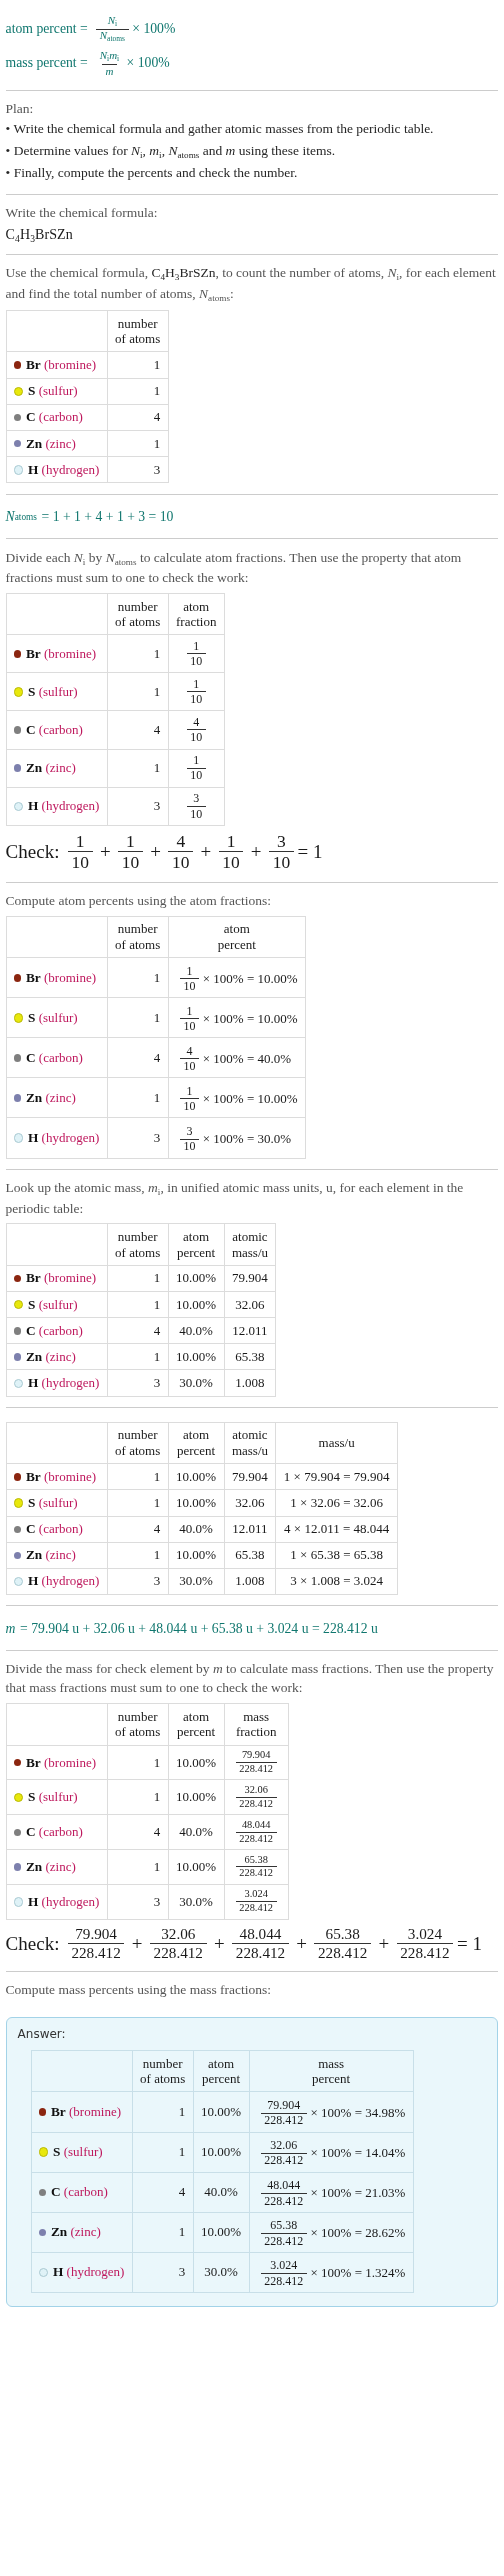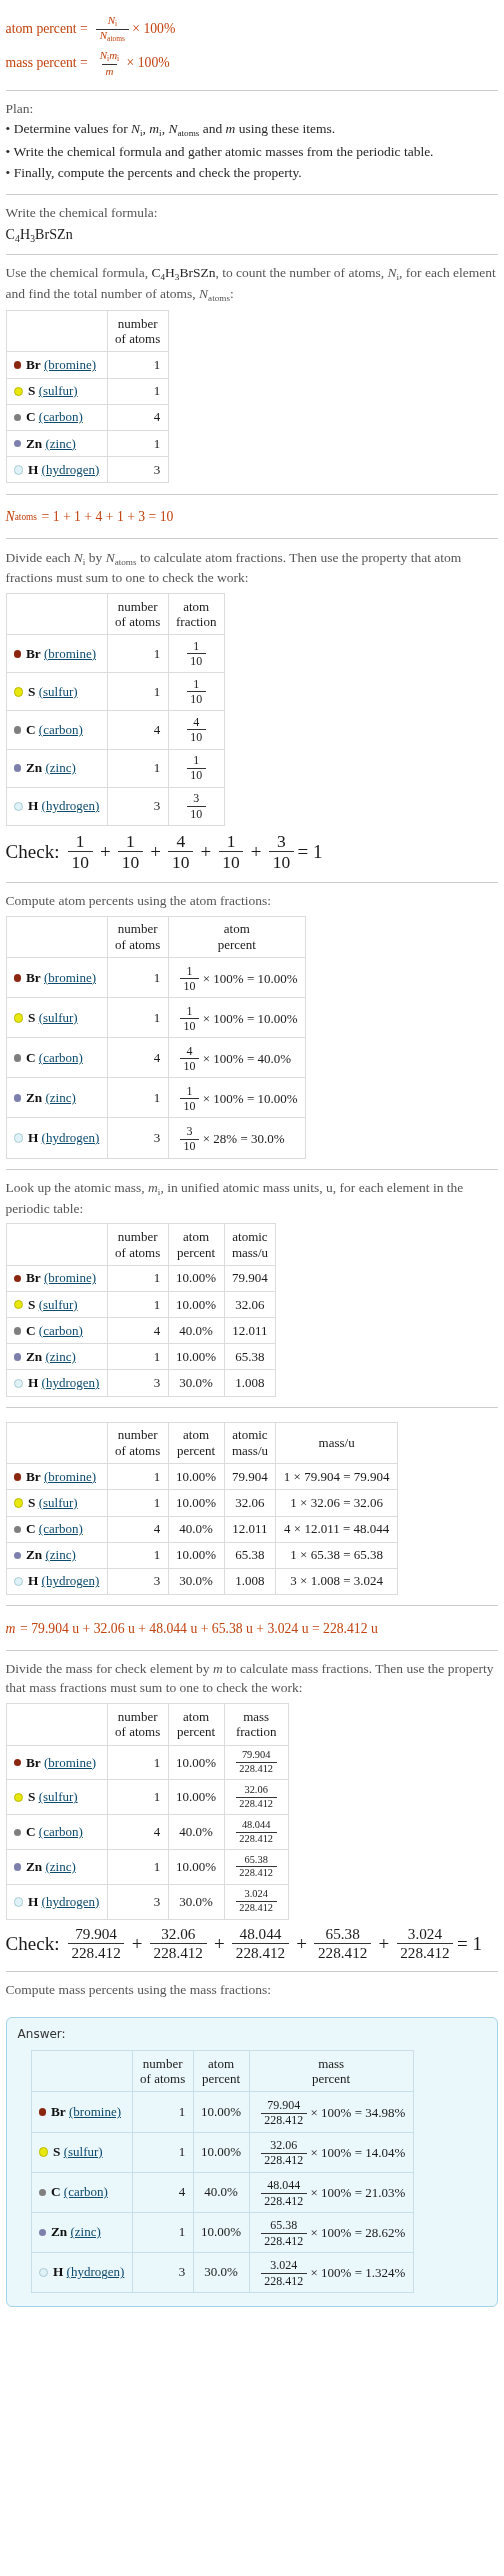--- a/index.html
+++ b/index.html
@@ -15,21 +15,21 @@
   .sec.nb{border-bottom:none;}
   .prompt{
     font-size:13.5px;color:#555555;line-height:1.42;
   }
   .prompt .blk{color:#262626;}
   .bullets{font-size:13.5px;color:#262626;line-height:1.5;margin-top:0.9px;}
   .bullets div{margin:0.9px 0;}
   .formula{font-size:14px;color:#1a1a1a;margin-top:4.6px;letter-spacing:0.1px;}
   sub{font-size:.68em;vertical-align:-.28em;}
   i,.it{font-style:italic;}
-  .eqline{font-size:13.7px;color:#c2410c;margin:6.5px 0 2.8px 0;display:flex;align-items:center;flex-wrap:wrap;}
+  .eqline{font-size:13.7px;color:#0f766e;margin:6.5px 0 2.8px 0;display:flex;align-items:center;flex-wrap:wrap;}
   .eqline .lbl{margin-right:4.6px;}
   
   .fr{display:inline-flex;flex-direction:column;align-items:center;vertical-align:middle;
       margin:0 3.7px;line-height:1.05;justify-content:center;}
   .fr .nu{padding:0 3.7px 0.9px 3.7px;font-size:.92em;}
   .fr .de{padding:0.9px 3.7px 0 3.7px;border-top:0.9px solid #333;font-size:.92em;}
   .fr.sm .nu,.fr.sm .de{font-size:.8em;}
   table{border-collapse:collapse;margin-top:5.6px;}
   table td,table th{
     border:0.9px solid #dcdcdc;
@@ -40,21 +40,21 @@
     vertical-align:middle;
   }
   th{color:#555555;text-align:center;line-height:1.2;}
   th.h2{white-space:pre-line;}
   td.elem{white-space:nowrap;text-align:left;}
   td.num{text-align:right;}
   td.ctr{text-align:center;}
   .dot{display:inline-block;width:7.4px;height:7.4px;border-radius:50%;
        margin-right:4.6px;vertical-align:middle;position:relative;top:-0.9px;}
   .sym{font-weight:bold;font-size:13.3px;color:#111;}
-  .nm{color:#0c4a6e;font-size:13px;text-decoration:underline;}
+  .nm{color:#be185d;font-size:13px;}
   .check{font-size:19px;margin-top:6.5px;display:flex;align-items:center;flex-wrap:wrap;color:#1a1a1a;}
   .check .cl{margin-right:4.6px;}
   .op{margin:0 3.7px;}
   .answerbox{
     border:0.9px solid #a3d3e8;border-radius:6px;background:#eaf7fb;
     padding:9.3px 11px 13px 11px;margin-top:17px;
   }
   .answerlbl{font-family:"DejaVu Sans", sans-serif;font-size:12px;color:#333;margin-bottom:9.3px;}
   .answerbox table{margin-left:13px;}
   .answerbox td,.answerbox th{border-color:#c8dfe8;}
@@ -82,25 +82,25 @@
         <span class="nu"><i>N</i><sub>i</sub><i>m</i><sub>i</sub></span>
         <span class="de"><i>m</i></span>
       </span>
       <span>× 100%</span>
     </div>
   </div>
 
   <div class="sec">
     <div class="prompt">Plan:</div>
     <div class="bullets">
+      <div>• Write the chemical formula and gather atomic masses from the periodic table.</div>
       <div>
         <span>• Determine values for </span><i>N</i><sub>i</sub>, <i>m</i><sub>i</sub>, <i>N</i><sub>atoms</sub> and <i>m</i><span> using these items.</span>
       </div>
-      <div>• Write the chemical formula and gather atomic masses from the periodic table.</div>
-      <div>• Finally, compute the percents and check the property.</div>
+      <div>• Finally, compute the percents and check the number.</div>
     </div>
   </div>
 
   <div class="sec">
     <div class="prompt">Write the chemical formula:</div>
     <div class="formula">C<sub>4</sub>H<sub>3</sub>BrSZn</div>
   </div>
 
   <div class="sec">
     <div class="prompt">
@@ -286,21 +286,21 @@
               </span></td>
           </tr>
       <tr>
             <td class="elem"><span class="dot" style="background:#dff2f7;border:0.9px solid #a9c9d2;"></span><span class="sym">H</span> <span class="nm">(hydrogen)</span></td>
             <td class="num">3</td>
             <td><span class="massq">
                 <span class="fr">
                   <span class="nu">3</span>
                   <span class="de">10</span>
                 </span>
-                <span>× 28% = 30.0%</span>
+                <span>× 100% = 30.0%</span>
               </span></td>
           </tr>
     </tbody>
       </table>
   </div>
 
   <div class="sec">
     <div class="prompt">
       <span>Look up the atomic mass, </span><i>m</i><sub>i</sub><span>, in unified atomic mass units, u, for each element in the periodic table:</span>
     </div>

